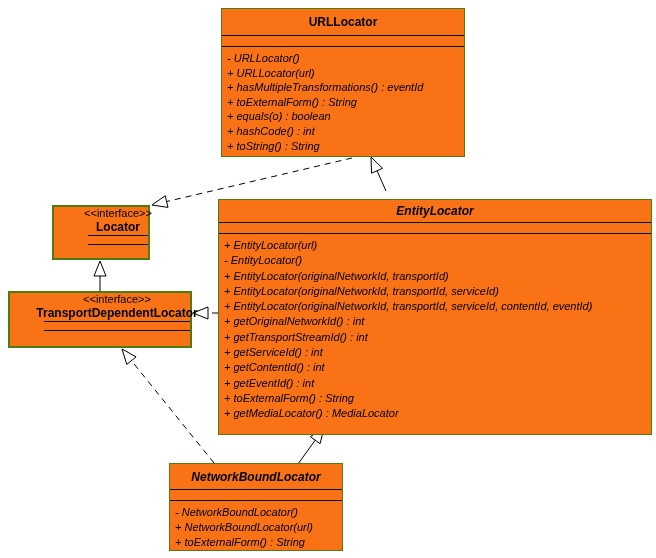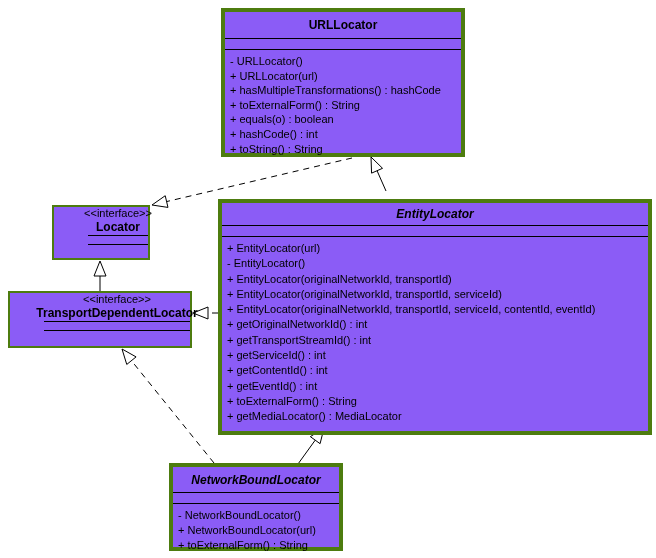--- a/index.html
+++ b/index.html
@@ -2,36 +2,36 @@
 <html><head>
 <meta charset="utf-8">
 <style>
   html,body{margin:0;padding:0;background:#ffffff;}
   .canvas{
     position:relative;width:656px;height:558px;background:#ffffff;
     font-family:"Liberation Sans",sans-serif;color:#000;overflow:hidden;
   }
   svg.edges{position:absolute;left:0;top:0;width:656px;height:558px;}
   .uml-box{
-    position:absolute;background:#8b5cf6;border:4px solid #4d7c0f;
+    position:absolute;background:#f97316;border:1px solid #4d7c0f;
     box-sizing:border-box;display:flex;flex-direction:column;
   }
   .uml-box.iface{border-width:2px;padding-left:34px;}
   .title{
     border-bottom:1px solid #000;display:flex;flex-direction:column;
     align-items:center;justify-content:center;font-weight:bold;font-size:12px;
     flex-shrink:0;
   }
   .abstract .title .name{font-style:italic;}
   .stereotype{font-weight:normal;font-size:11px;line-height:13px;}
   .iface .name{font-size:12px;line-height:15px;text-align:center;}
   .attrs{border-bottom:1px solid #000;flex-shrink:0;}
   .ops-empty{flex:1;}
   .methods{padding:4px 2px 0 5px;font-size:11px;flex:1;}
-  .member{white-space:nowrap;}
+  .member{white-space:nowrap;font-style:italic;}
 
   #box-urllocator{left:221px;top:8px;width:244px;height:149px;}
   #box-urllocator .title{height:26px;}
   #box-urllocator .attrs{height:10px;}
   #box-urllocator .member{line-height:14.6px;}
 
   #box-entitylocator{left:218px;top:199px;width:434px;height:236px;}
   #box-entitylocator .title{height:22px;}
   #box-entitylocator .attrs{height:10px;}
   #box-entitylocator .member{line-height:15.3px;}
@@ -70,21 +70,21 @@
     </svg>
 
   <div class="uml-box" id="box-urllocator">
     <div class="title">
       <span class="name">URLLocator</span>
     </div>
     <div class="attrs"></div>
     <div class="methods">
         <div class="member">- URLLocator()</div>
         <div class="member">+ URLLocator(url)</div>
-        <div class="member">+ hasMultipleTransformations() : hashCode</div>
+        <div class="member">+ hasMultipleTransformations() : eventId</div>
         <div class="member">+ toExternalForm() : String</div>
         <div class="member">+ equals(o) : boolean</div>
         <div class="member">+ hashCode() : int</div>
         <div class="member">+ toString() : String</div>
       </div>
   </div>
 
   <div class="uml-box abstract" id="box-entitylocator">
     <div class="title">
       <span class="name">EntityLocator</span>

